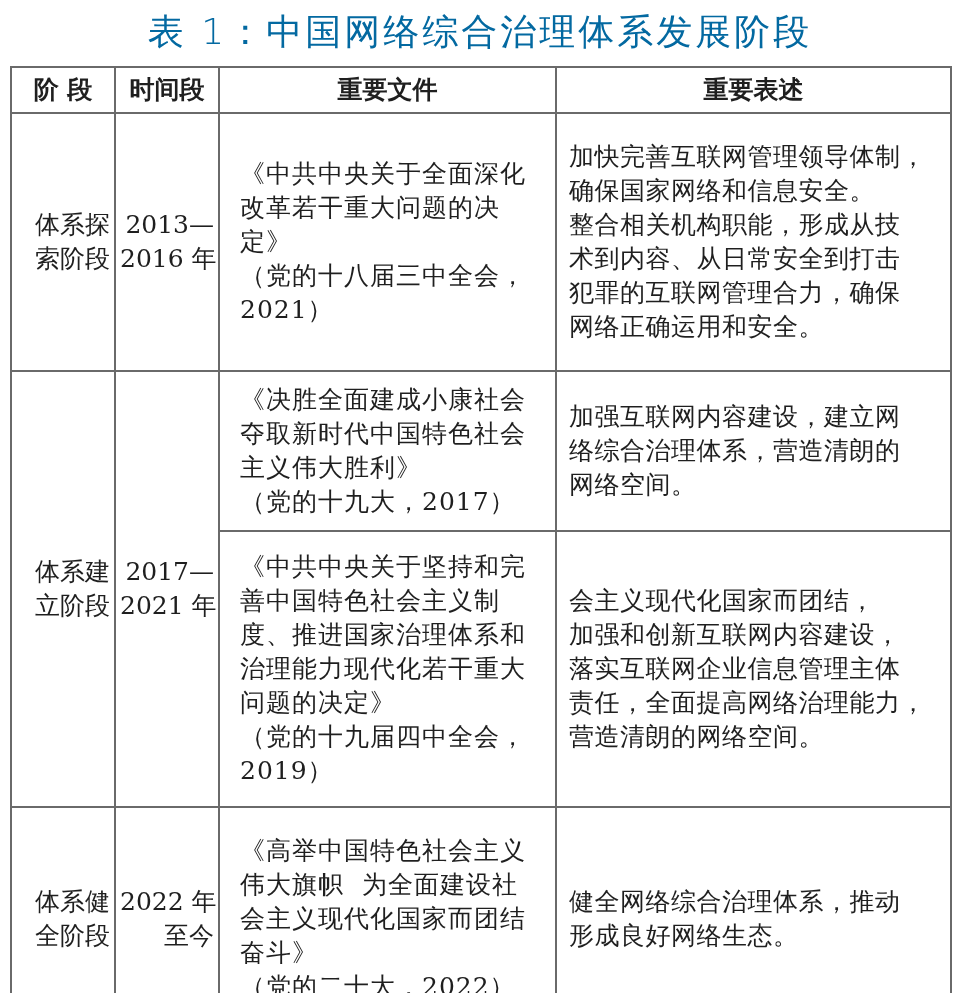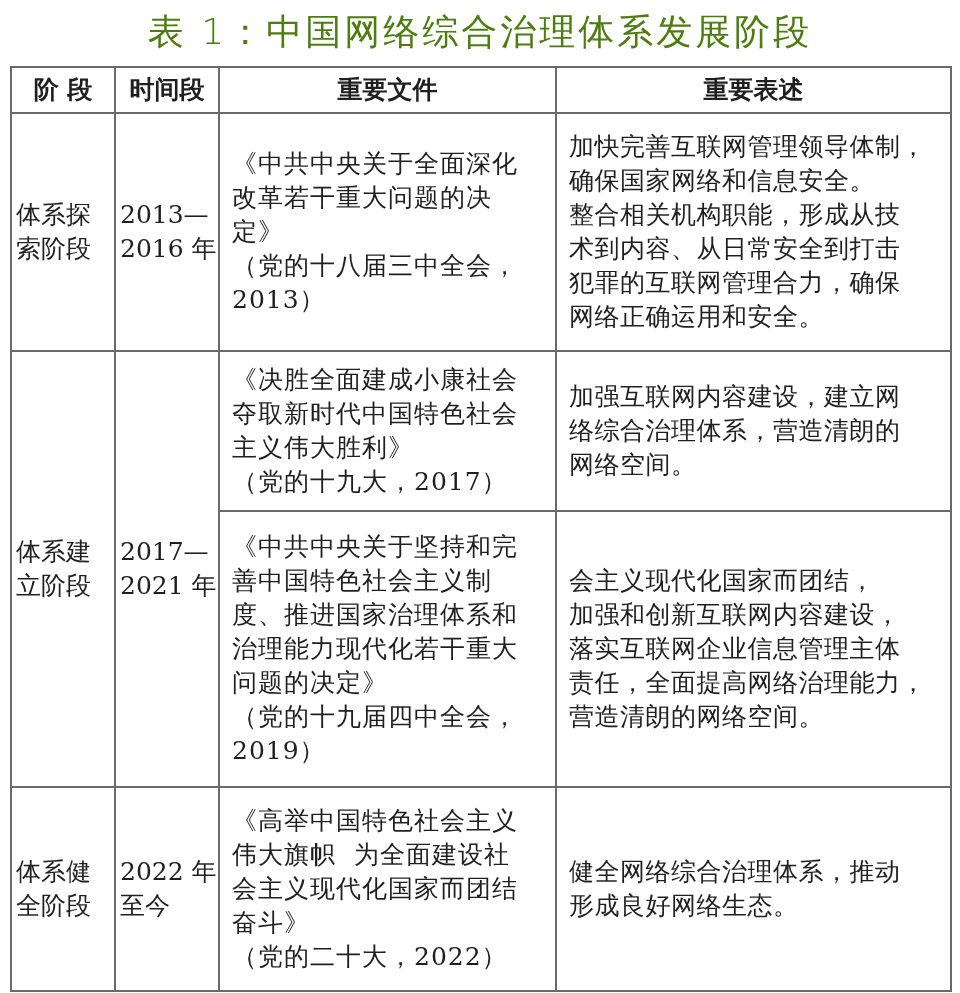--- a/index.html
+++ b/index.html
@@ -18,21 +18,21 @@
       position: absolute;
       left: 0;
       top: 8px;
       width: 960px;
       text-align: center;
       font-family: "DejaVu Sans", sans-serif;
       font-size: 36px;
       font-weight: 300;
       letter-spacing: 3px;
       line-height: 48px;
-      color: #4d7c0f;
+      color: #0369a1;
     }
     table.main {
       position: absolute;
       left: 10px;
       top: 66px;
       width: 940px;
       border-collapse: collapse;
       table-layout: fixed;
       font-family: "DejaVu Serif", serif;
       font-size: 25px;
@@ -45,25 +45,25 @@
     }
     table.main th {
       height: 44px;
       font-family: "DejaVu Sans", sans-serif;
       font-weight: 700;
       font-size: 25px;
       text-align: center;
       padding: 0;
     }
     td.stage, td.period {
-      text-align: left;
-      padding: 4px 4px;
+      text-align: right;
+      padding: 14px 4px;
     }
     td.doc {
-      padding: 0 10px 0 12px;
+      padding: 0 10px 0 20px;
       text-align: justify;
       letter-spacing: 1px;
     }
     td.desc {
       padding: 0 18px 0 12px;
       font-family: "DejaVu Sans", sans-serif;
       font-weight: 300;
       text-align: justify;
       letter-spacing: 0.5px;
     }
@@ -102,21 +102,21 @@
       </td>
       <td class="period">
         <span class="line">2013—</span>
         <span class="line">2016 年</span>
       </td>
       <td class="doc">
         <span class="line">《中共中央关于全面深化</span>
         <span class="line">改革若干重大问题的决</span>
         <span class="line">定》</span>
         <span class="line">（党的十八届三中全会，</span>
-        <span class="line">2013）</span>
+        <span class="line">2021）</span>
       </td>
       <td class="desc">
         <span class="line">加快完善互联网管理领导体制，</span>
         <span class="line">确保国家网络和信息安全。</span>
         <span class="line">整合相关机构职能，形成从技</span>
         <span class="line">术到内容、从日常安全到打击</span>
         <span class="line">犯罪的互联网管理合力，确保</span>
         <span class="line">网络正确运用和安全。</span>
       </td>
     </tr>

